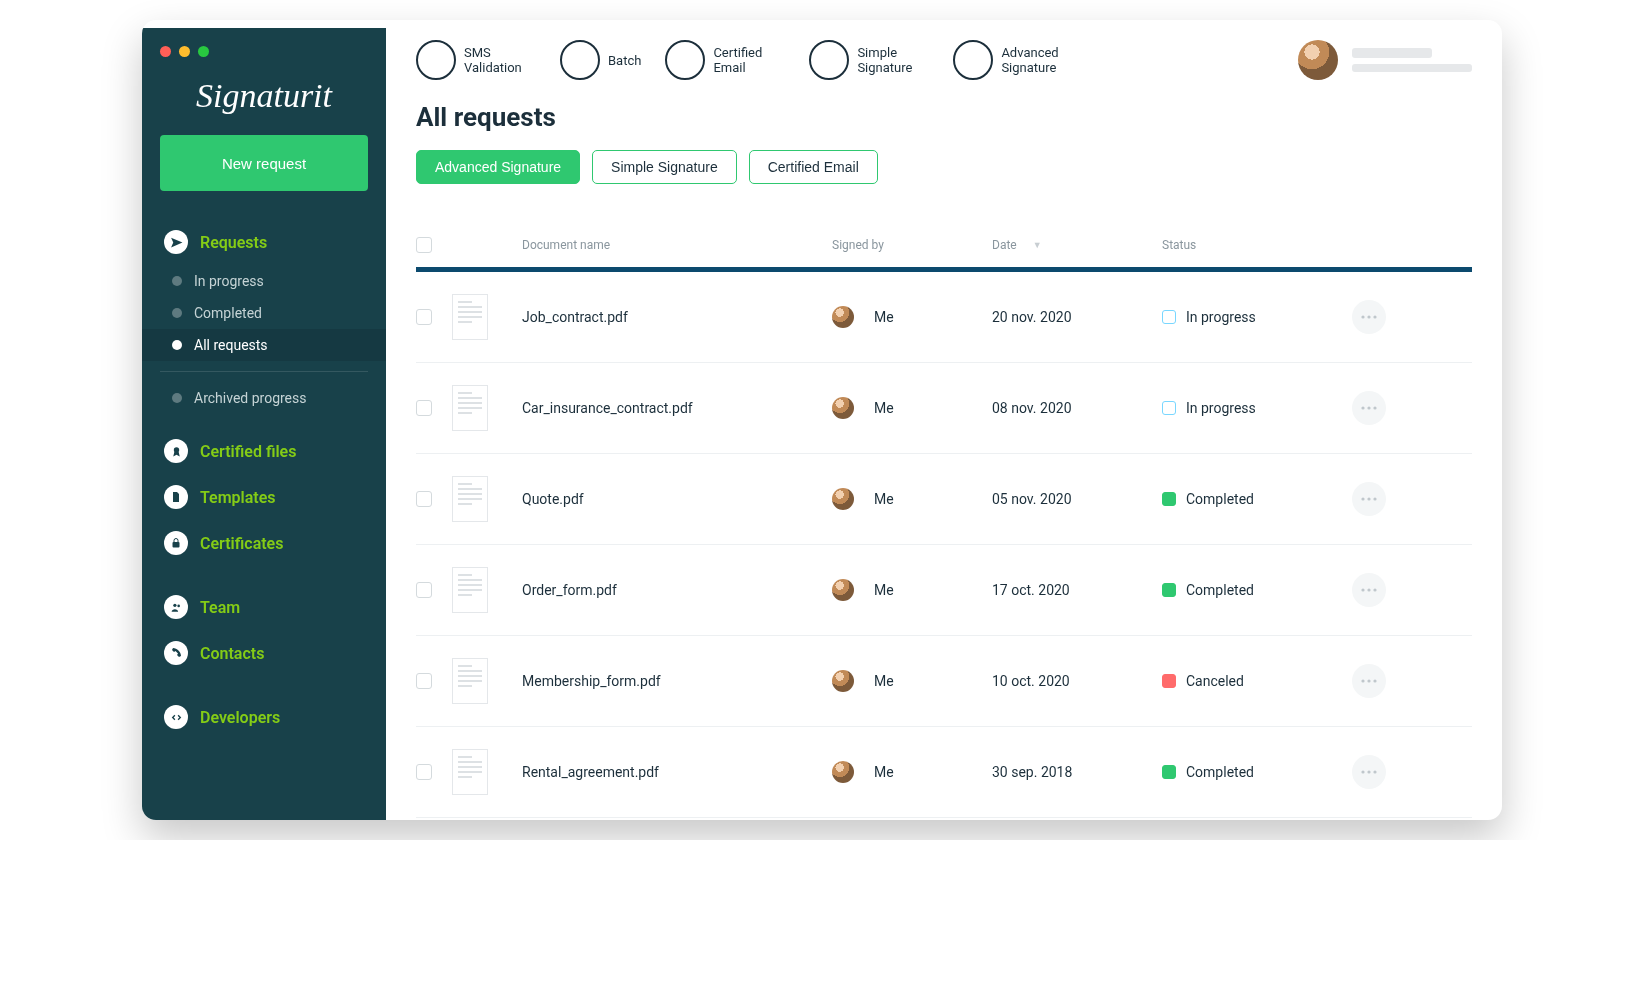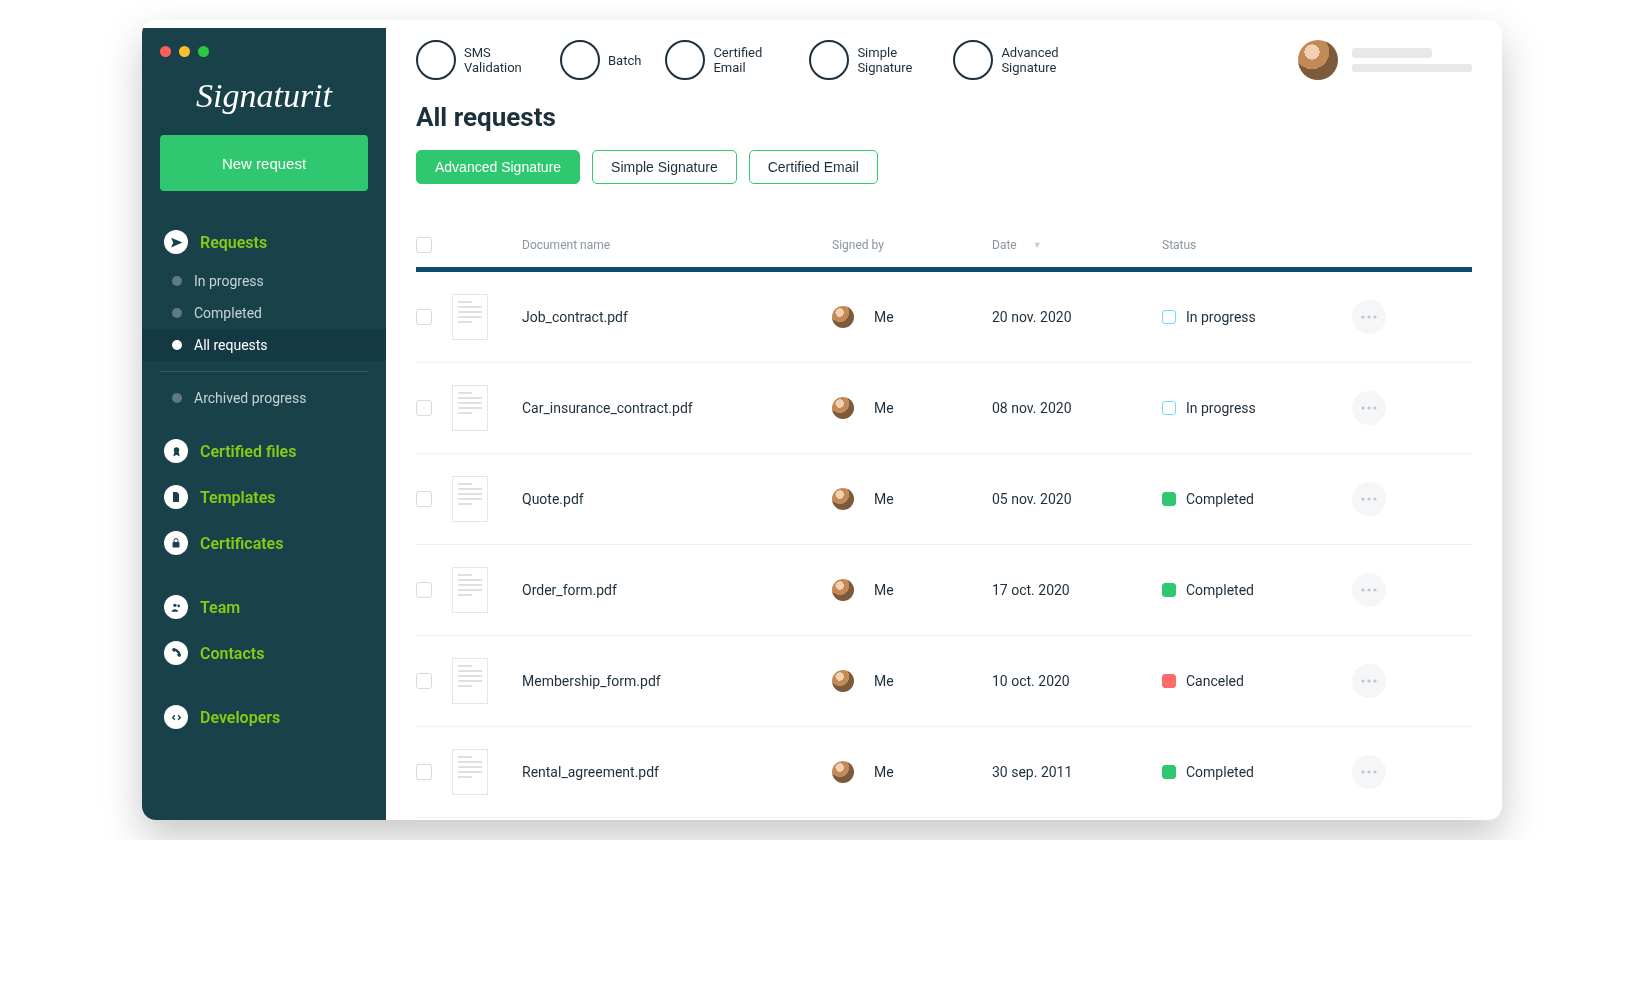--- a/index.html
+++ b/index.html
@@ -443,21 +443,21 @@
                 <div class="l"></div>
                 <div class="l"></div>
                 <div class="l short"></div>
               </div>
             </div>
     <div>Rental_agreement.pdf</div>
     <div class="signer">
               <span class="avatar-sm"></span>
               <span>Me</span>
             </div>
-    <div>30 sep. 2011</div>
+    <div>30 sep. 2018</div>
     <div class="status-cell">
               <span class="sq completed"></span>
               <span>Completed</span>
             </div>
     <div>
               <div class="more-btn">
                 <svg viewBox="0 0 16 4">
                   <circle cx="2" cy="2" r="1.6" fill="currentColor"></circle>
                   <circle cx="8" cy="2" r="1.6" fill="currentColor"></circle>
                   <circle cx="14" cy="2" r="1.6" fill="currentColor"></circle>

